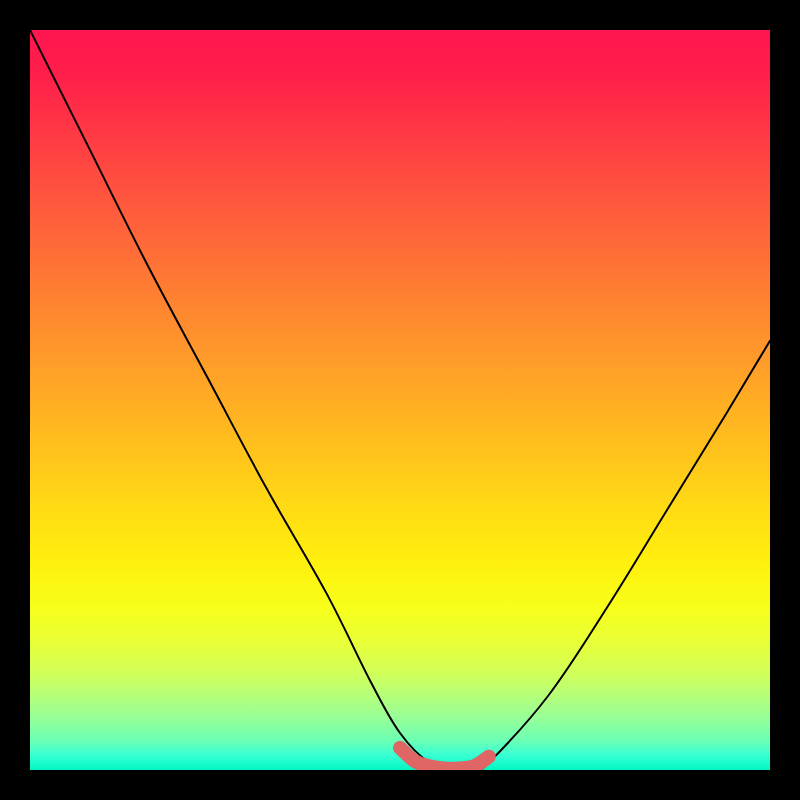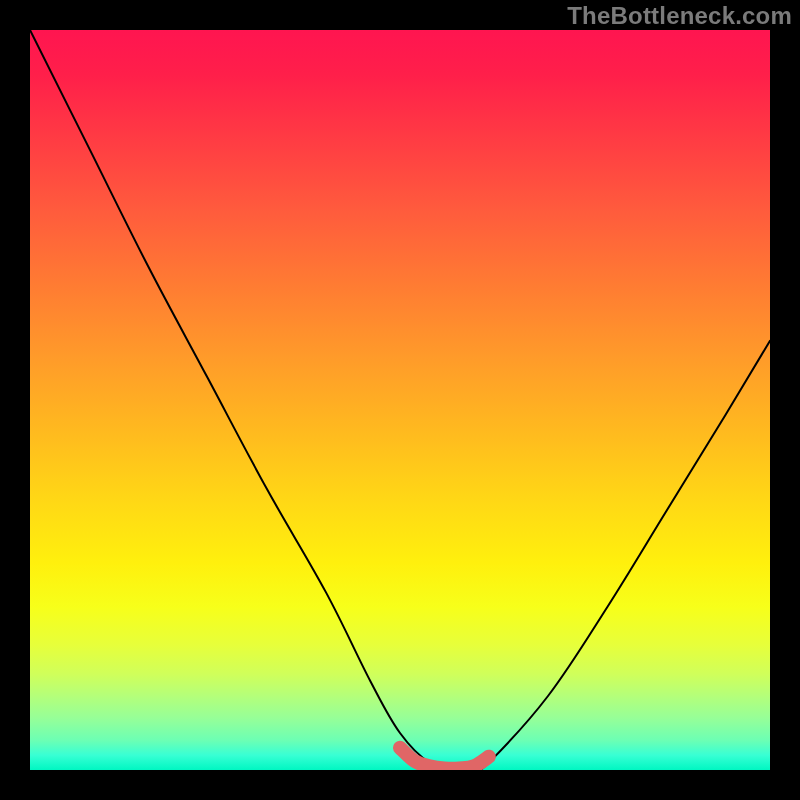--- a/index.html
+++ b/index.html
@@ -57,21 +57,20 @@
     position: absolute;
     inset: 0;
     width: 100%;
     height: 100%;
   }
 </style>
 </head>
 <body>
 
 <div class="container">
-  <div class="watermark">TheBottleneck.com</div>
   <div class="plot-area">
     <div class="gradient"></div>
     <svg class="curves" viewBox="0 0 740 740" preserveAspectRatio="none">
       <path id="main-curve" fill="none" stroke="#000000" stroke-width="2" stroke-linecap="round" stroke-linejoin="round" d="M 0.00 0.00 C 10.66 21.31, 37.89 75.78, 59.20 118.40 C 80.51 161.02, 97.09 195.51, 118.40 236.80 C 139.71 278.09, 156.29 307.84, 177.60 347.80 C 198.91 387.76, 215.49 420.17, 236.80 458.80 C 258.11 497.43, 277.35 527.77, 296.00 562.40 C 314.65 597.03, 327.08 625.89, 340.40 651.20 C 353.72 676.51, 359.34 688.35, 370.00 703.00 C 380.66 717.65, 388.94 725.94, 399.60 732.60 C 410.26 739.26, 421.21 738.67, 429.20 740.00 C 437.19 741.33, 438.67 741.33, 444.00 740.00 C 449.33 738.67, 445.48 745.92, 458.80 732.60 C 472.12 719.28, 496.69 693.97, 518.00 666.00 C 539.31 638.03, 555.89 610.50, 577.20 577.20 C 598.51 543.90, 615.09 515.63, 636.40 481.00 C 657.71 446.37, 676.95 415.44, 695.60 384.80 C 714.25 354.16, 732.01 324.12, 740.00 310.80"></path>
       <path id="highlight-curve" fill="none" stroke="#e06666" stroke-width="14" stroke-linecap="round" stroke-linejoin="round" d="M 370.00 717.80 C 372.66 720.20, 379.47 727.79, 384.80 731.12 C 390.13 734.45, 394.27 734.97, 399.60 736.30 C 404.93 737.63, 409.07 738.12, 414.40 738.52 C 419.73 738.92, 423.87 738.92, 429.20 738.52 C 434.53 738.12, 438.67 738.43, 444.00 736.30 C 449.33 734.17, 456.14 728.41, 458.80 726.68"></path>
     </svg>
   </div>
 </div>
 
 </body></html>

